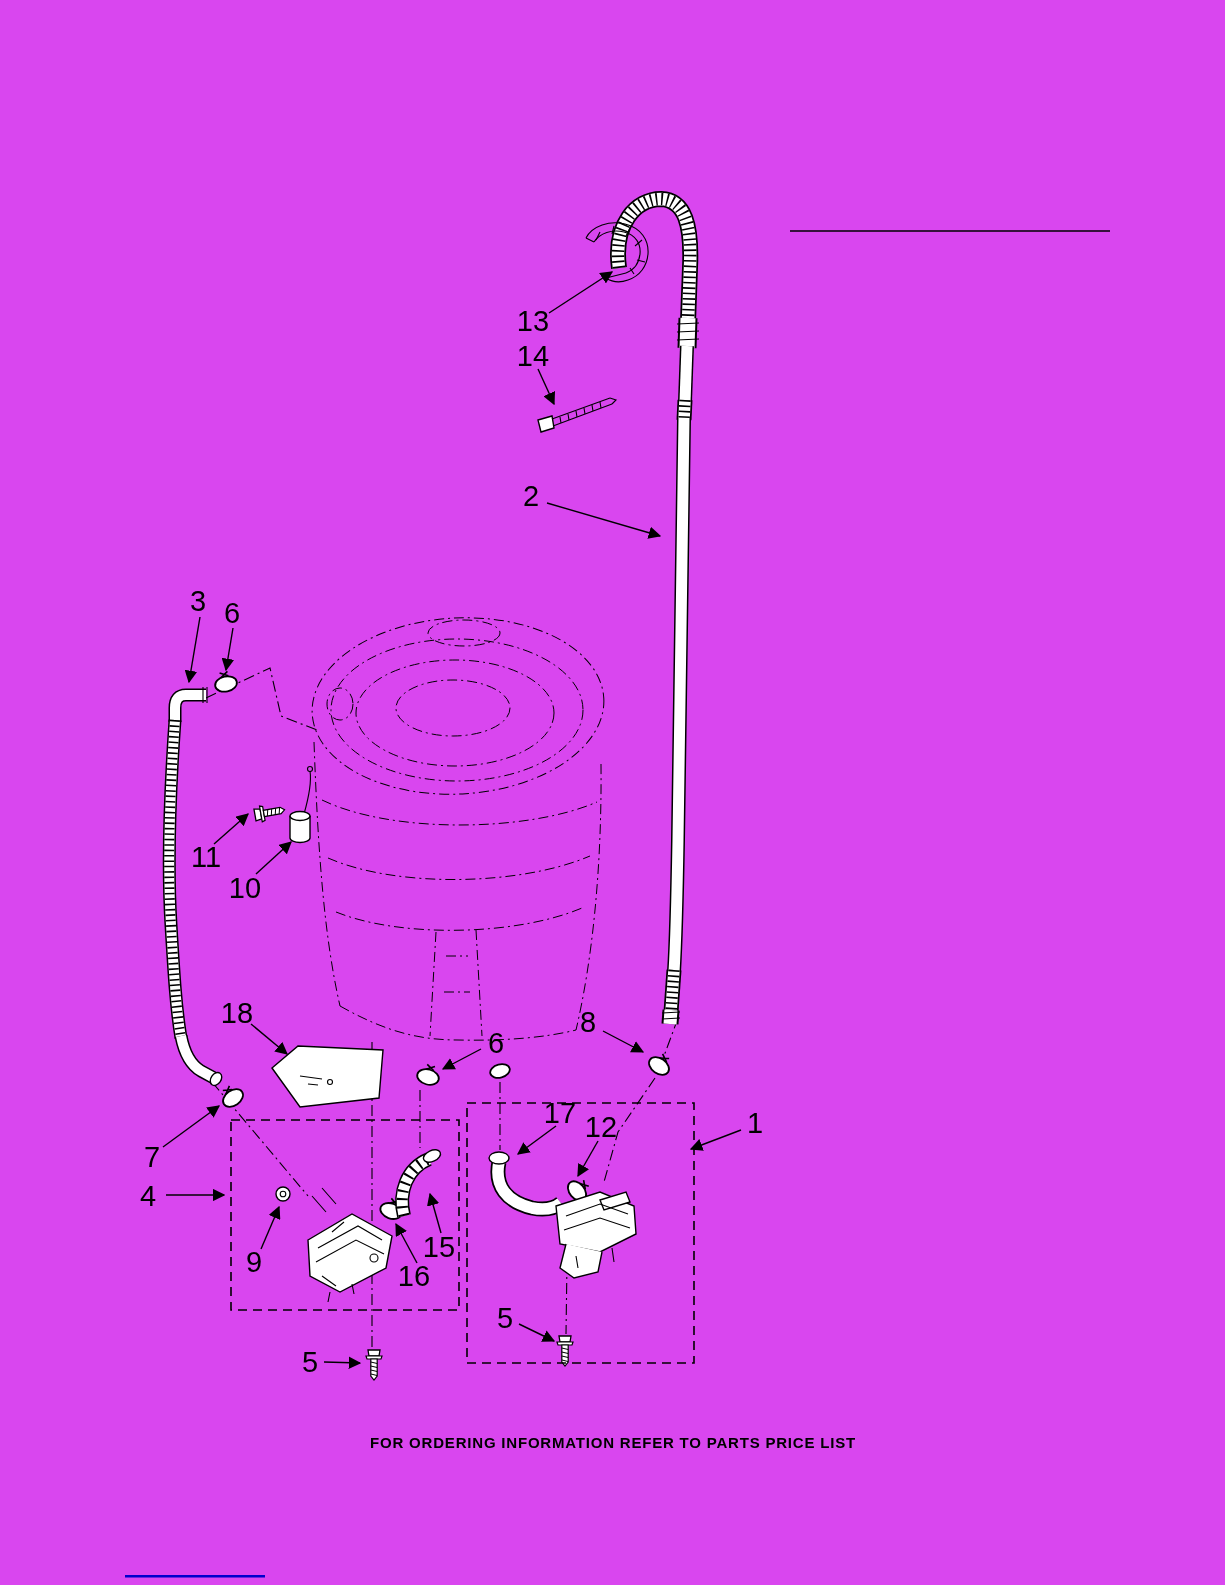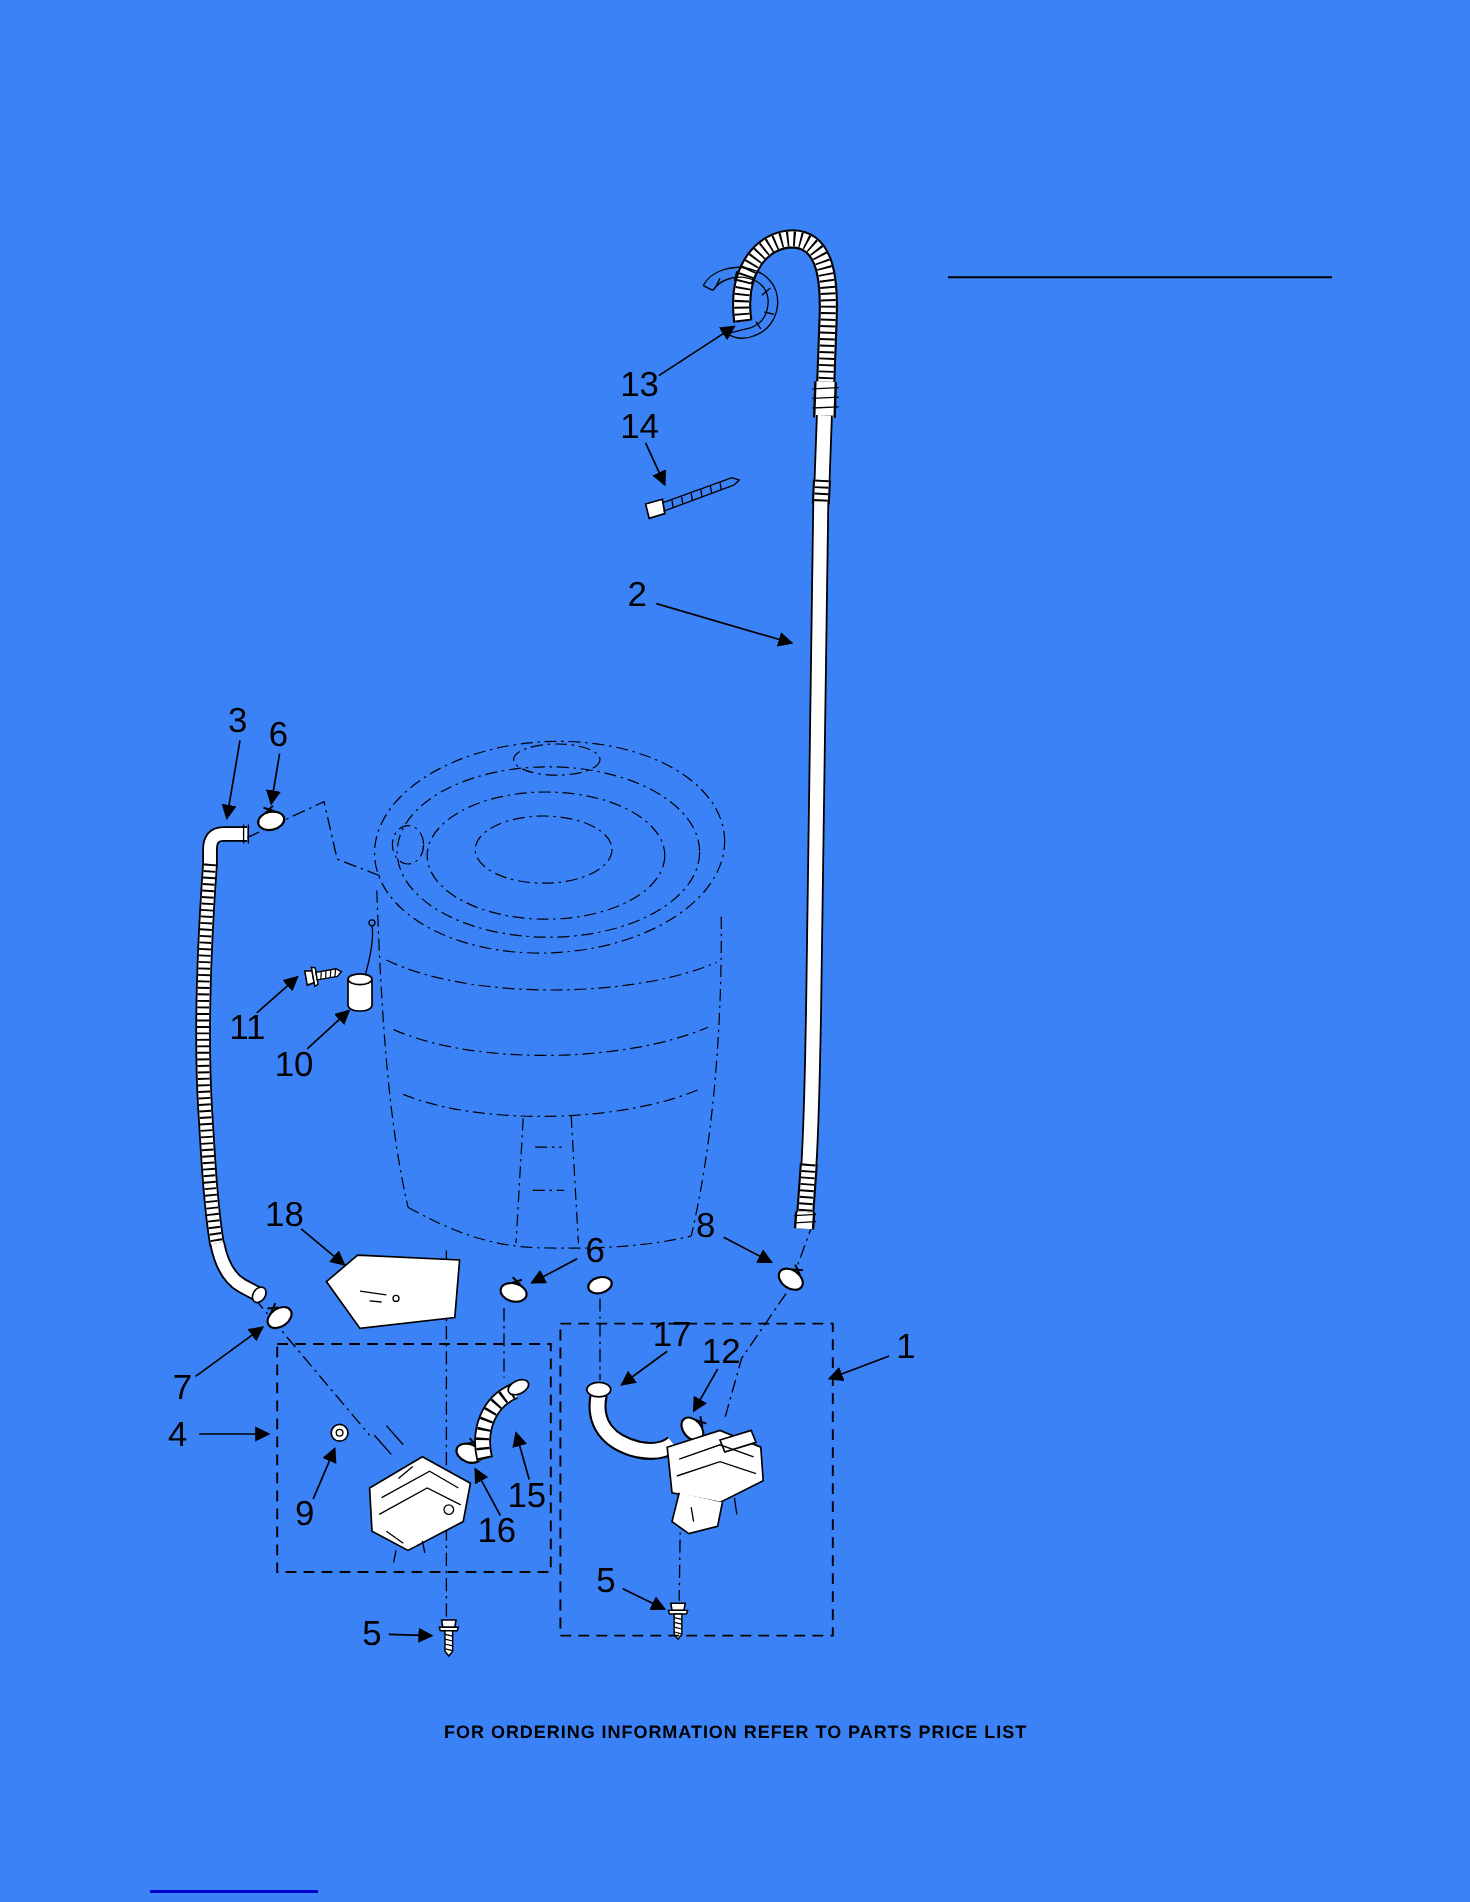--- a/index.html
+++ b/index.html
@@ -1,16 +1,16 @@
 <!DOCTYPE html>
 <html><head>
 <meta charset="utf-8">
 <style>
   html,body{margin:0;padding:0;background:#fff;}
-  .canvas{position:relative;width:1225px;height:1585px;background:#3b82f6;overflow:hidden;
+  .canvas{position:relative;width:1225px;height:1585px;background:#d946ef;overflow:hidden;
           font-family:"Liberation Sans", sans-serif;}
   svg{position:absolute;left:0;top:0;}
   
   .callout-line{stroke:#000;stroke-width:1.4;fill:none;}
   .callout-num{font-family:"Liberation Sans",sans-serif;font-size:29px;fill:#000;}
   .dashdot{stroke:#000;stroke-width:1.1;fill:none;stroke-dasharray:11 4 2 4;}
   .dashbox{stroke:#000;stroke-width:1.6;fill:none;stroke-dasharray:9 6;}
   .tub{stroke:#000;stroke-width:1;fill:none;stroke-dasharray:10 4 2 4;}
   .part{stroke:#000;stroke-width:1.4;fill:#fff;}
   .partline{stroke:#000;stroke-width:1.1;fill:none;}

